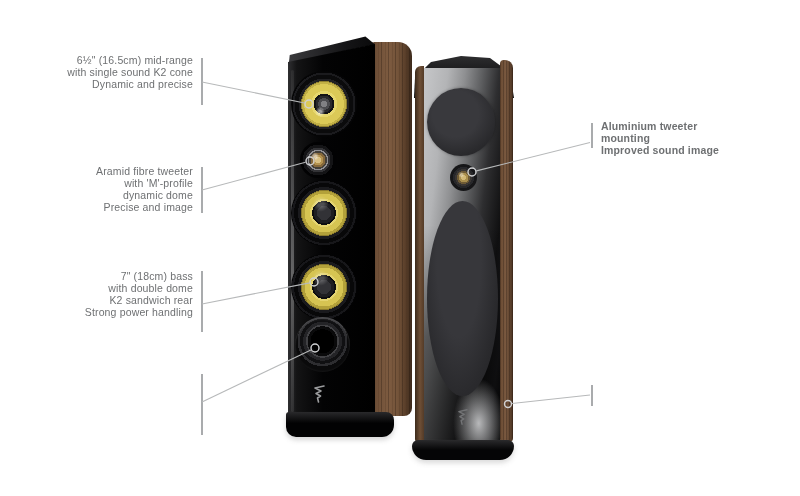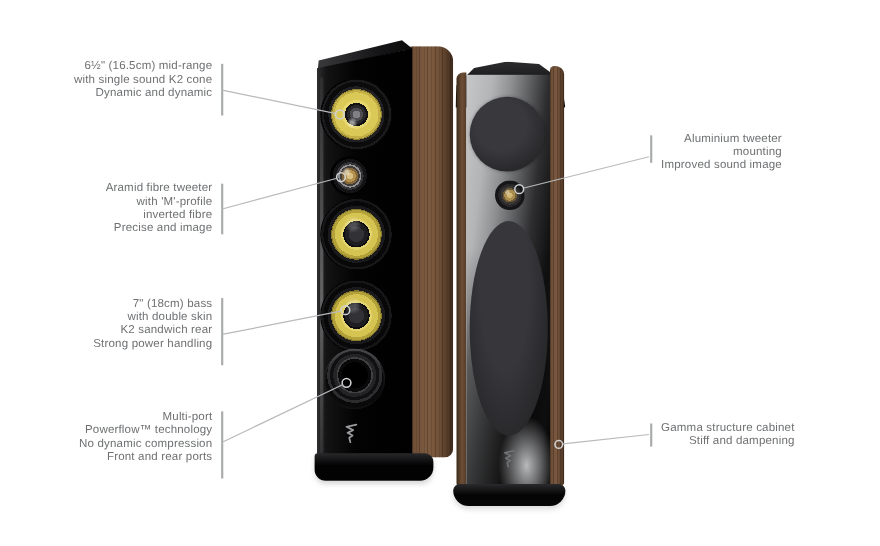--- a/index.html
+++ b/index.html
@@ -2,21 +2,21 @@
 <html><head>
 <meta charset="utf-8">
 <style>
   html,body{margin:0;padding:0;background:#fff;}
   .canvas{position:relative;width:800px;height:496px;background:#ffffff;overflow:hidden;
           font-family:"Liberation Sans",sans-serif;}
 
   
   .ann{position:absolute;color:#6e7072;font-size:10.5px;line-height:12px;letter-spacing:.15px;z-index:15;}
   .ann-l{right:607px;text-align:right;white-space:nowrap;}
-  .ann-r{left:601px;text-align:right;white-space:nowrap;}
+  .ann-r{left:601px;text-align:left;white-space:nowrap;font-weight:bold;}
   .vbar{position:absolute;width:1.5px;background:#a9abad;z-index:15;}
 
   
   .abs{position:absolute;}
   .circle{position:absolute;border-radius:50%;}
 
   
   .ls-wood{left:367px;top:42px;width:45px;height:374px;z-index:1;border-radius:8px 14px 8px 6px;
     background:
       repeating-linear-gradient(90deg, rgba(25,14,7,.28) 0 1px, rgba(0,0,0,0) 1px 4px, rgba(70,46,28,.22) 4px 5px, rgba(0,0,0,0) 5px 7px),
@@ -83,59 +83,49 @@
   .leaders{position:absolute;left:0;top:0;z-index:20;pointer-events:none;}
 </style>
 </head>
 <body>
 
 <div class="canvas">
 
   <div class="ann ann-l" style="top:54px">
     <div>6½" (16.5cm) mid-range</div>
     <div>with single sound K2 cone</div>
-    <div>Dynamic and dynamic</div>
+    <div>Dynamic and precise</div>
   </div>
   <div class="vbar" style="left:201px;top:58px;height:47px"></div>
 
   <div class="ann ann-l" style="top:165px">
     <div>Aramid fibre tweeter</div>
     <div>with 'M'-profile</div>
-    <div>inverted fibre</div>
+    <div>dynamic dome</div>
     <div>Precise and image</div>
   </div>
   <div class="vbar" style="left:201px;top:167px;height:46px"></div>
 
   <div class="ann ann-l" style="top:270px">
     <div>7" (18cm) bass</div>
-    <div>with double skin</div>
+    <div>with double dome</div>
     <div>K2 sandwich rear</div>
     <div>Strong power handling</div>
   </div>
   <div class="vbar" style="left:201px;top:271px;height:61px"></div>
 
-  <div class="ann ann-l" style="top:373px">
-    <div>Multi-port</div>
-    <div>Powerflow™ technology</div>
-    <div>No dynamic compression</div>
-    <div>Front and rear ports</div>
-  </div>
   <div class="vbar" style="left:201px;top:374px;height:61px"></div>
 
   <div class="ann ann-r" style="top:120px">
     <div>Aluminium tweeter</div>
     <div>mounting</div>
     <div>Improved sound image</div>
   </div>
   <div class="vbar" style="left:591px;top:123px;height:25px"></div>
 
-  <div class="ann ann-r" style="top:383px">
-    <div>Gamma structure cabinet</div>
-    <div>Stiff and dampening</div>
-  </div>
   <div class="vbar" style="left:591px;top:385px;height:21px"></div>
 
   <div class="abs ls-wood"></div>
   <div class="abs ls-topcap"></div>
   <div class="abs ls-body">
     <div class="ls-sheen"></div>
   </div>
   <div class="circle ls-mid"></div>
   <div class="circle ls-tw"></div>
   <div class="circle ls-woofer ls-w1"></div>

